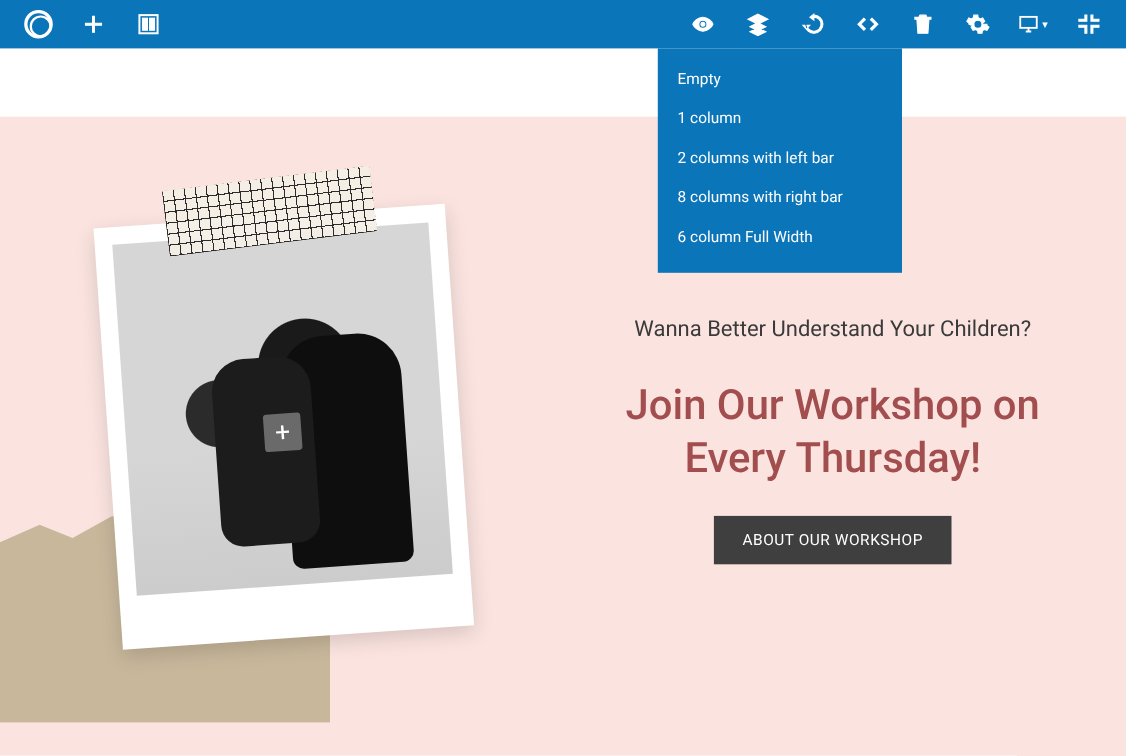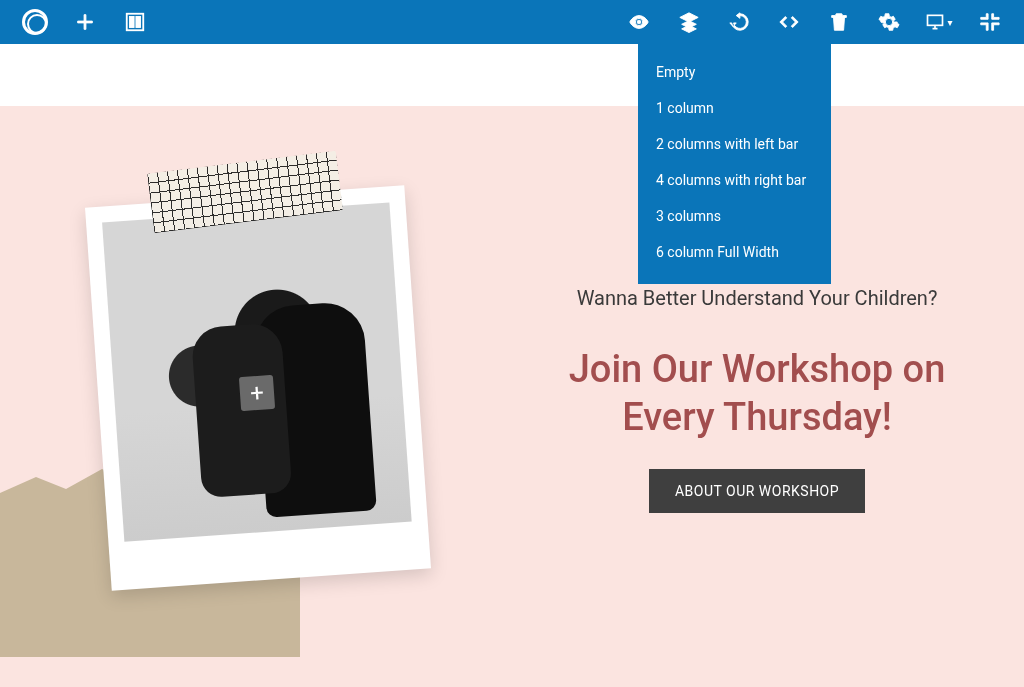--- a/index.html
+++ b/index.html
@@ -26,22 +26,22 @@
     width: 26px; height: 26px; border: 3px solid #fff; border-radius: 50%;
     position: relative;
   }
   .logo-circle::after {
     content:""; position:absolute; width:16px; height:16px; border:2px solid #fff; border-radius:50%;
     top:2px; left:2px;
   }
   .dropdown {
     position: absolute;
     top: 44px;
-    left: 638px;
-    width: 193px;
+    left: 598px;
+    width: 222px;
     background: #0a75b9;
     color: #fff;
     z-index: 200;
     padding: 10px 0 14px 0;
   }
   .dropdown-item {
     padding: 10px 18px;
     font-size: 14px;
     cursor: pointer;
   }
@@ -214,22 +214,21 @@
           <path d="M9 3v4H3v2h8V3H9zm6 0v6h8V7h-6V3h-2zM3 15h6v6h2v-8H3v2zm12-2v8h2v-6h6v-2h-8z"></path>
         </svg>
     </div>
   </div>
 </div>
 
 <div class="dropdown">
   <div class="dropdown-item">Empty</div>
   <div class="dropdown-item">1 column</div>
   <div class="dropdown-item">2 columns with left bar</div>
-  <div class="dropdown-item">4 columns with right bar</div>
-  <div class="dropdown-item">3 columns</div>
+  <div class="dropdown-item">8 columns with right bar</div>
   <div class="dropdown-item">6 column Full Width</div>
 </div>
 
 <div class="whitebar"></div>
 
 <div class="content">
   <div class="left-col">
     <div class="torn"></div>
     <div class="tape"></div>
     <div class="polaroid">

